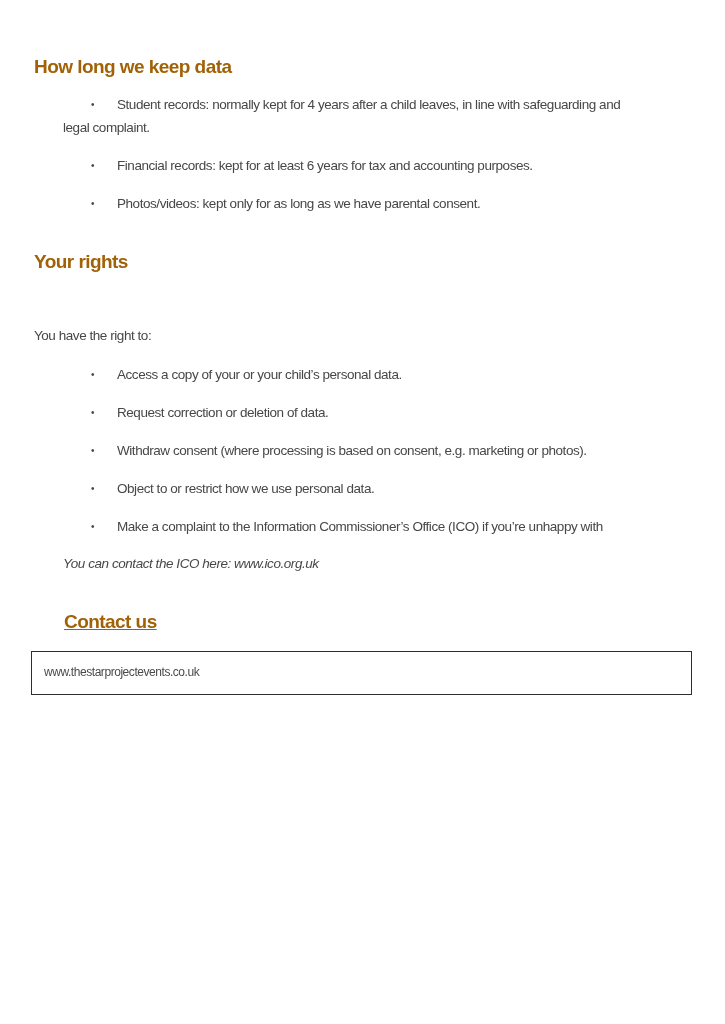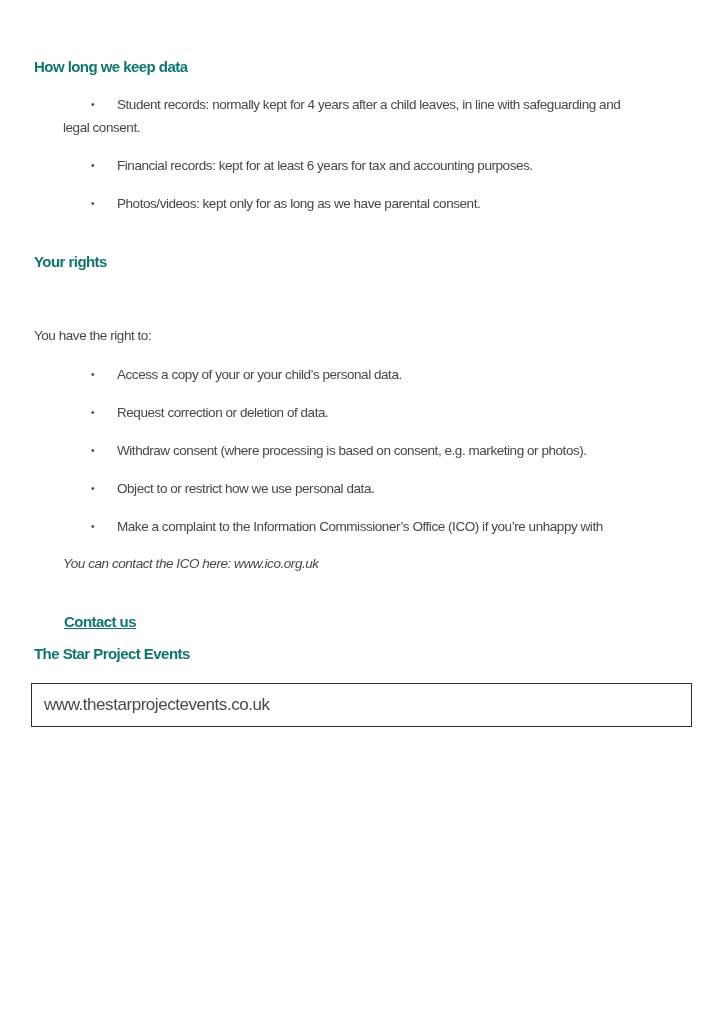--- a/index.html
+++ b/index.html
@@ -12,22 +12,22 @@
     font-family: "Liberation Sans", "DejaVu Sans", sans-serif;
     color: #474747;
     font-size: 13.5px;
     line-height: 23px;
     letter-spacing: -0.45px;
     padding: 58px 33px 0 34px;
     overflow: hidden;
   }
   .h {
     font-weight: 700;
-    color: #0f766e;
-    font-size: 15px;
+    color: #a16207;
+    font-size: 19px;
     line-height: 17px;
     letter-spacing: -0.55px;
   }
   ul.blist { list-style: none; }
   ul.blist li { position: relative; margin-left: 29px; }
   ul.blist li + li { margin-top: 15px; }
   .dot {
     position: absolute;
     left: 28px;
     top: 0;
@@ -51,38 +51,38 @@
   table.ctable {
     margin-top: 21px;
     margin-left: -3px;
     width: 661px;
     border-collapse: collapse;
     table-layout: fixed;
   }
   table.ctable td {
     border: 1.5px solid #2e2e2e;
     padding: 9px 12px 10px 12px;
-    font-size: 17px;
+    font-size: 12px;
     line-height: 23px;
     letter-spacing: -0.45px;
     color: #4a4a4a;
   }
 </style>
 </head>
 <body>
 
 <div class="page">
 
   <h2 class="h">How long we keep data</h2>
 
   <ul class="blist ul-retention">
     <li>
       <span class="dot">•</span>
       <span class="l1">Student records: normally kept for 4 years after a child leaves, in line with safeguarding and</span>
-      <span class="l2">legal consent.</span>
+      <span class="l2">legal complaint.</span>
     </li>
     <li>
       <span class="dot">•</span>
       <span class="l1">Financial records: kept for at least 6 years for tax and accounting purposes.</span>
     </li>
     <li>
       <span class="dot">•</span>
       <span class="l1">Photos/videos: kept only for as long as we have parental consent.</span>
     </li>
   </ul>
@@ -112,21 +112,20 @@
       <span class="dot">•</span>
       <span class="l1">Make a complaint to the Information Commissioner’s Office (ICO) if you’re unhappy with</span>
     </li>
   </ul>
 
   <p class="p-ico">You can contact the ICO here: www.ico.org.uk</p>
 
   <h3 class="h h-contact">Contact us</h3>
 
 
-  <h3 class="h h-org">The Star Project Events</h3>
 
   <table class="ctable">
     <tbody>
       <tr>
         <td>www.thestarprojectevents.co.uk</td>
       </tr>
     </tbody>
   </table>
 
 </div>

